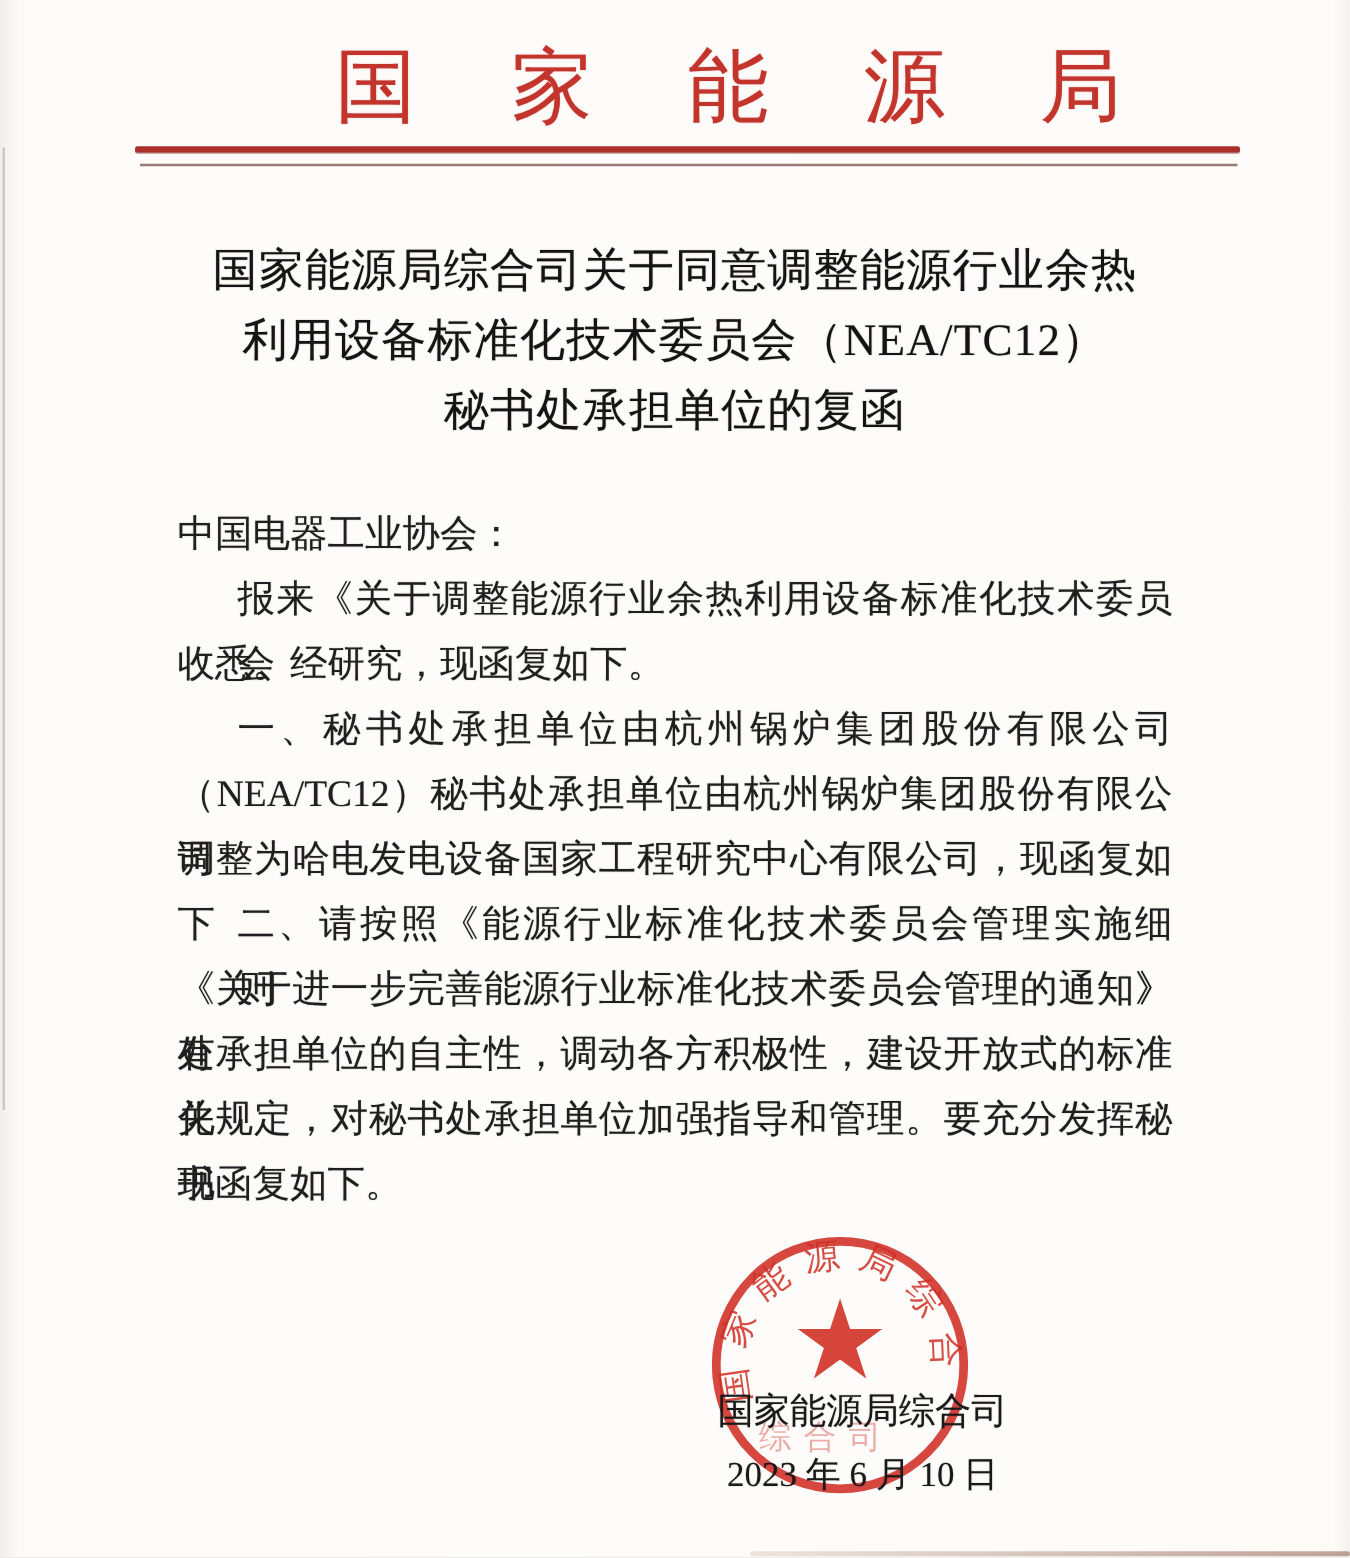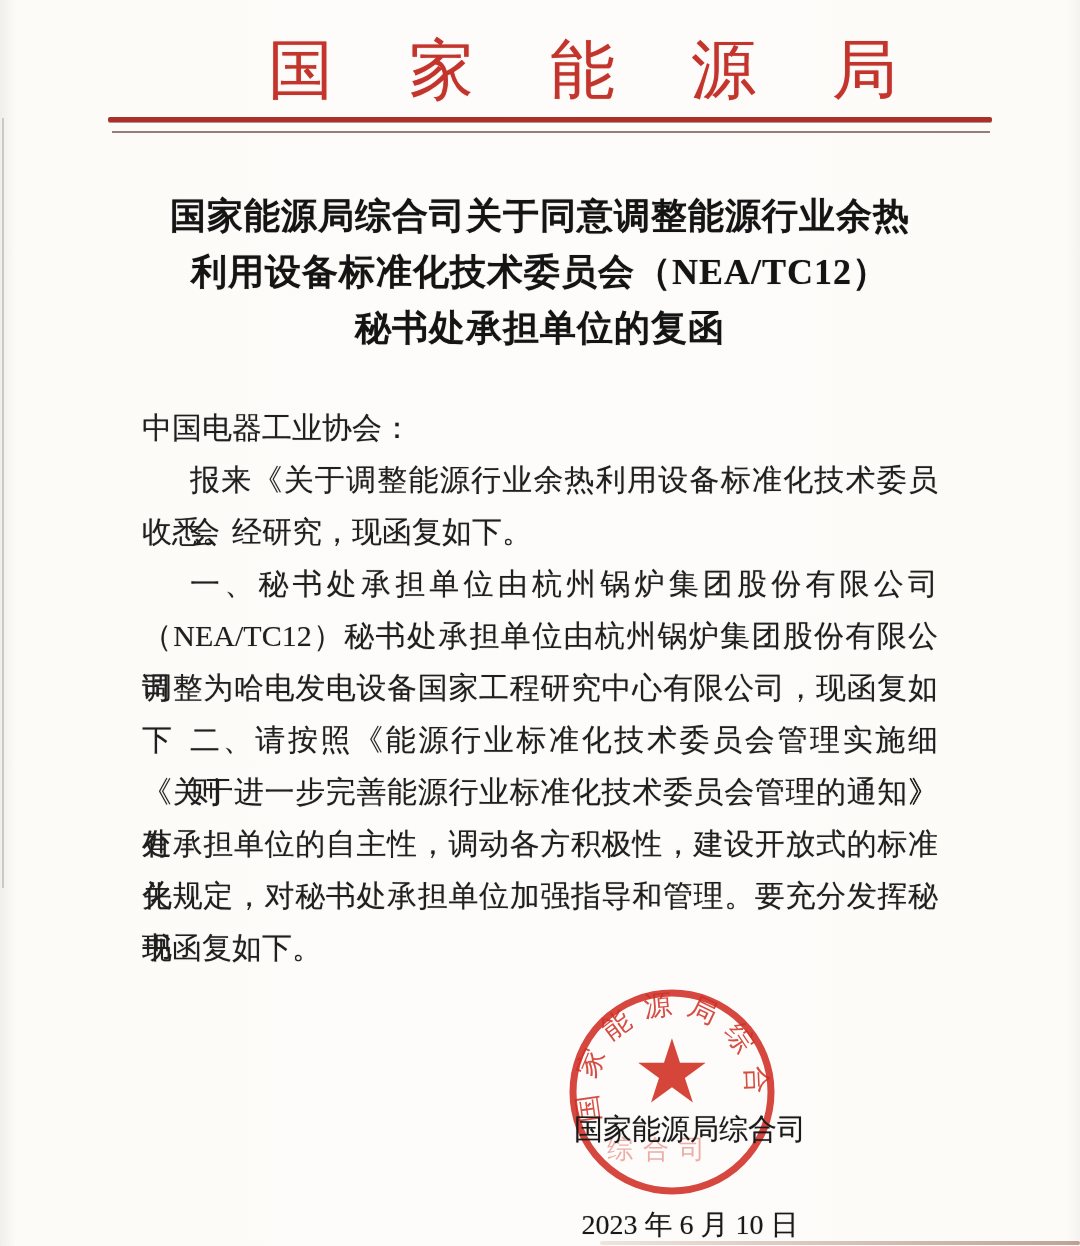--- a/index.html
+++ b/index.html
@@ -32,41 +32,41 @@
     position:absolute;left:108px;top:117px;width:884px;height:5px;
     background:#ab3029;border-radius:2px;
     box-shadow:0 1px 0 rgba(100,20,15,.45);
   }
   .rule-thin{
     position:absolute;left:112px;top:131px;width:878px;height:2px;
     background:#7a5049;opacity:.75;
   }
   .doc-title{
     position:absolute;left:0;top:188px;width:1080px;
-    text-align:center;font-weight:bold;
+    text-align:center;font-weight:normal;
     font-size:36px;line-height:56px;letter-spacing:1px;
     color:#141414;
     text-shadow:0 0 1px rgba(0,0,0,.45);
   }
   .body-block{
     position:absolute;left:142px;top:402px;width:796px;
     font-size:30px;line-height:52px;
     text-shadow:0 0 1px rgba(0,0,0,.35);
   }
   .bline{height:52px;white-space:nowrap;}
   .bline.j{white-space:normal;text-align:justify;text-align-last:justify;}
   .bline.ind{padding-left:48px;}
   .sig{
     position:absolute;left:540px;top:1112px;width:300px;
     text-align:center;font-size:29px;line-height:34px;
     color:#191919;text-shadow:0 0 1px rgba(0,0,0,.4);
     z-index:3;
   }
   .date{
-    position:absolute;left:535px;top:1208px;width:310px;
+    position:absolute;left:535px;top:1164px;width:310px;
     text-align:center;font-size:28px;line-height:34px;
     color:#191919;text-shadow:0 0 1px rgba(0,0,0,.4);
     z-index:3;
   }
   .seal{
     position:absolute;left:568px;top:980px;width:216px;height:236px;
     z-index:2;filter:blur(.4px);
   }
   .seal-ring{fill:none;stroke:#cf2e24;stroke-width:7;opacity:.88;}
   .seal-star{

